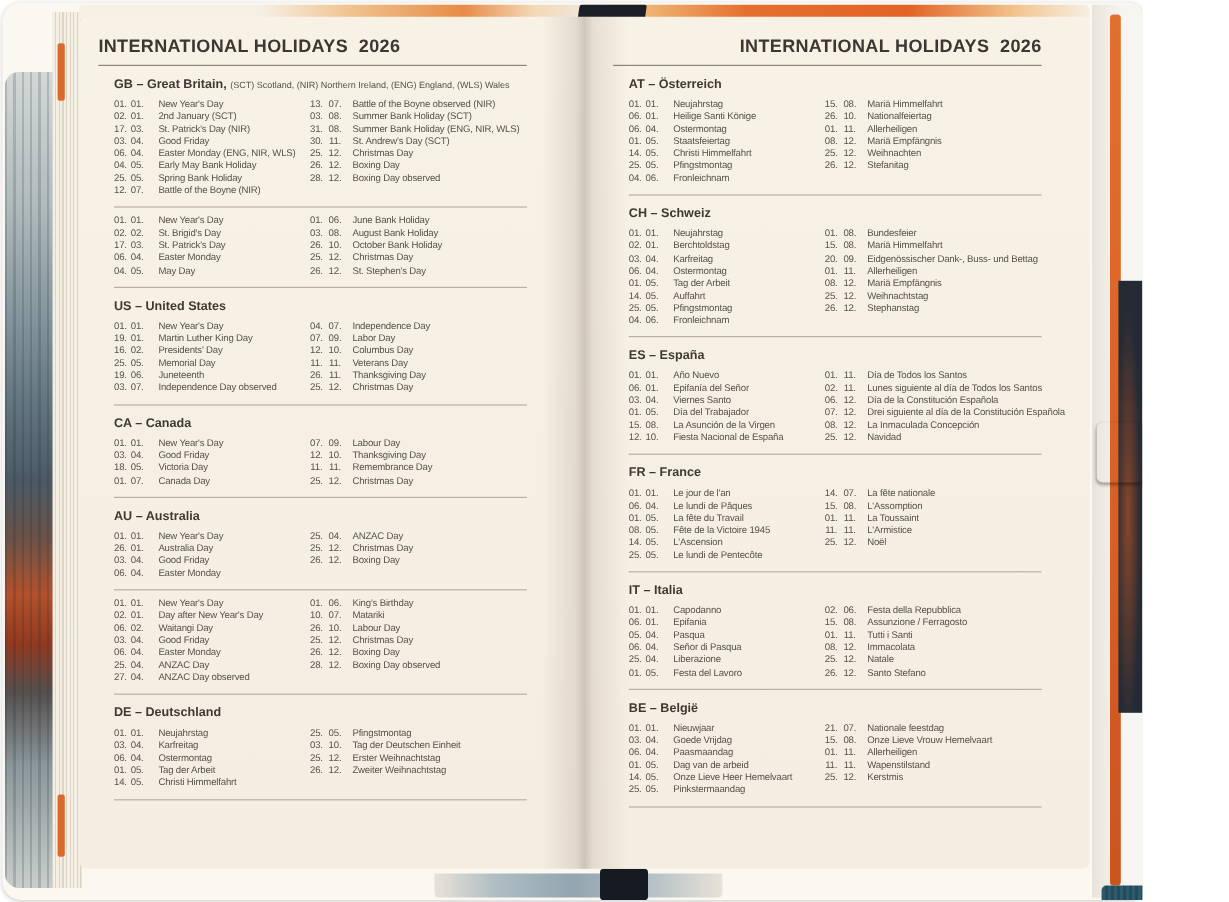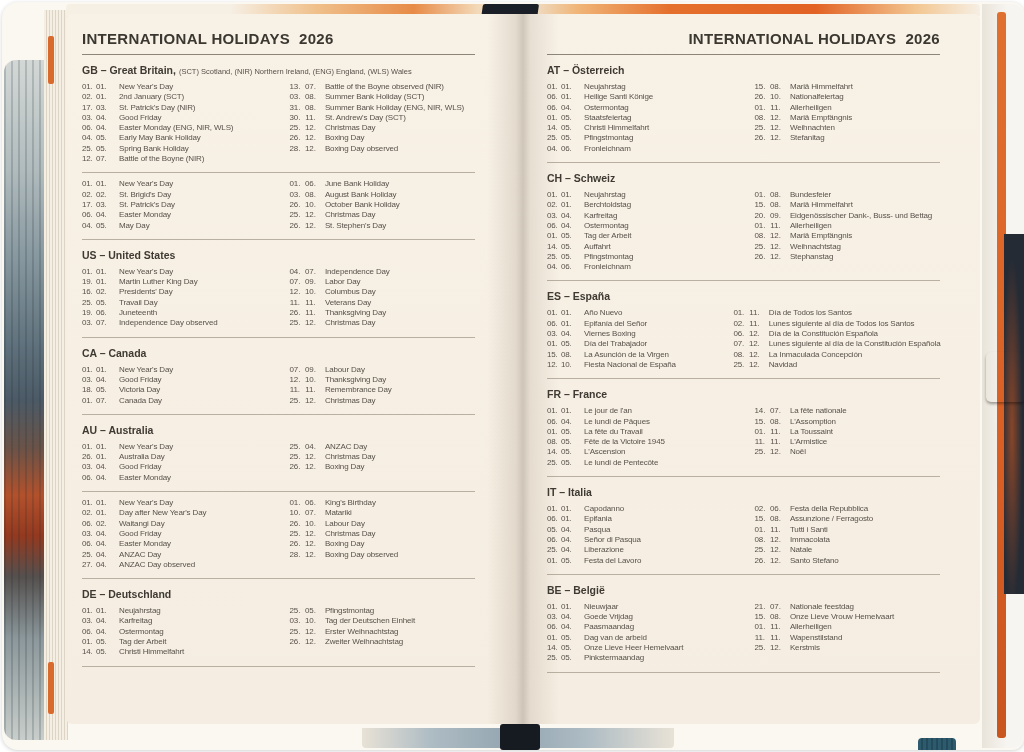--- a/index.html
+++ b/index.html
@@ -1,16 +1,16 @@
 <!DOCTYPE html>
 <html><head>
 <meta charset="utf-8">
 <style>
   html,body{margin:0;padding:0;background:#ffffff;}
-  .canvas{position:relative;width:1024px;height:752px;overflow:hidden;
+  .canvas{position:relative;width:952px;height:752px;overflow:hidden;
           font-family:"Liberation Sans",sans-serif;background:#ffffff;}
   
   .book{position:absolute;left:2px;top:2px;right:0;bottom:2px;background:#fbf8f2;
         border-radius:16px 12px 12px 16px;box-shadow:0 1px 4px rgba(0,0,0,.18);}
   .cover-left-art{position:absolute;left:2px;top:58px;bottom:10px;width:40px;
         border-radius:12px 0 0 12px;
         background:
           repeating-linear-gradient(90deg,rgba(30,40,46,.18) 0 2px,transparent 2px 7px),
           linear-gradient(180deg,#d3d8d6 0%,#b1bcbe 16%,#84959d 30%,#5f717c 42%,#4b5a66 50%,#6a5348 57%,#b2512c 64%,#93391f 70%,#55504e 76%,#8b979b 85%,#c8cecb 100%);}
   .page-stack-left{position:absolute;left:42px;top:8px;bottom:10px;width:24px;
@@ -41,24 +41,24 @@
   .spine-shadow{position:absolute;left:50%;top:0;bottom:0;width:72px;transform:translateX(-50%);
         background:linear-gradient(90deg,rgba(92,72,50,0) 0%,rgba(92,72,50,.13) 40%,rgba(64,48,32,.22) 50%,rgba(92,72,50,.11) 60%,rgba(92,72,50,0) 100%);
         pointer-events:none;}
   .page{flex:1;position:relative;box-sizing:border-box;}
   .page-left{padding:16px 34px 0 16px;}
   .page-right{padding:16px 40px 0 38px;}
   .page-header{display:flex;gap:9px;font-size:15px;font-weight:700;color:#3b3731;letter-spacing:.3px;}
   .page-right .page-header{justify-content:flex-end;}
   .header-rule{border-bottom:1.2px solid #8d8578;margin-top:7px;}
   
-  .section{border-bottom:1px solid #b9b0a2;padding:6px 0 8px;}
+  .section{border-bottom:1px solid #b9b0a2;padding:6px 0 8px;margin-left:13px;}
   .section-title{font-size:10.5px;font-weight:700;color:#3e3a33;margin:3px 0 6px;}
   .section-note{font-size:7.5px;font-weight:400;color:#56514a;margin-left:3px;}
-  .cols{display:flex;gap:40px;}
+  .cols{display:flex;}
   .col-l{width:47%;}
   .col-r{width:53%;text-align:center;}
   .row{display:flex;font-size:8px;line-height:10.3px;color:#57524b;letter-spacing:-.15px;white-space:nowrap;}
   .day{width:14px;flex:0 0 auto;}
   .mon{width:17px;flex:0 0 auto;}
   .name{padding-left:6px;flex:0 0 auto;}
 </style>
 </head>
 <body>
 
@@ -241,21 +241,21 @@
                     <span class="name">Martin Luther King Day</span>
                   </div>
                   <div class="row">
                     <span class="day">16.</span>
                     <span class="mon">02.</span>
                     <span class="name">Presidents' Day</span>
                   </div>
                   <div class="row">
                     <span class="day">25.</span>
                     <span class="mon">05.</span>
-                    <span class="name">Travail Day</span>
+                    <span class="name">Memorial Day</span>
                   </div>
                   <div class="row">
                     <span class="day">19.</span>
                     <span class="mon">06.</span>
                     <span class="name">Juneteenth</span>
                   </div>
                   <div class="row">
                     <span class="day">03.</span>
                     <span class="mon">07.</span>
                     <span class="name">Independence Day observed</span>
@@ -692,21 +692,21 @@
                     <span class="name">Año Nuevo</span>
                   </div>
                   <div class="row">
                     <span class="day">06.</span>
                     <span class="mon">01.</span>
                     <span class="name">Epifanía del Señor</span>
                   </div>
                   <div class="row">
                     <span class="day">03.</span>
                     <span class="mon">04.</span>
-                    <span class="name">Viernes Boxing</span>
+                    <span class="name">Viernes Santo</span>
                   </div>
                   <div class="row">
                     <span class="day">01.</span>
                     <span class="mon">05.</span>
                     <span class="name">Día del Trabajador</span>
                   </div>
                   <div class="row">
                     <span class="day">15.</span>
                     <span class="mon">08.</span>
                     <span class="name">La Asunción de la Virgen</span>
@@ -729,21 +729,21 @@
                     <span class="name">Lunes siguiente al día de Todos los Santos</span>
                   </div>
                   <div class="row">
                     <span class="day">06.</span>
                     <span class="mon">12.</span>
                     <span class="name">Día de la Constitución Española</span>
                   </div>
                   <div class="row">
                     <span class="day">07.</span>
                     <span class="mon">12.</span>
-                    <span class="name">Lunes siguiente al día de la Constitución Española</span>
+                    <span class="name">Drei siguiente al día de la Constitución Española</span>
                   </div>
                   <div class="row">
                     <span class="day">08.</span>
                     <span class="mon">12.</span>
                     <span class="name">La Inmaculada Concepción</span>
                   </div>
                   <div class="row">
                     <span class="day">25.</span>
                     <span class="mon">12.</span>
                     <span class="name">Navidad</span>

